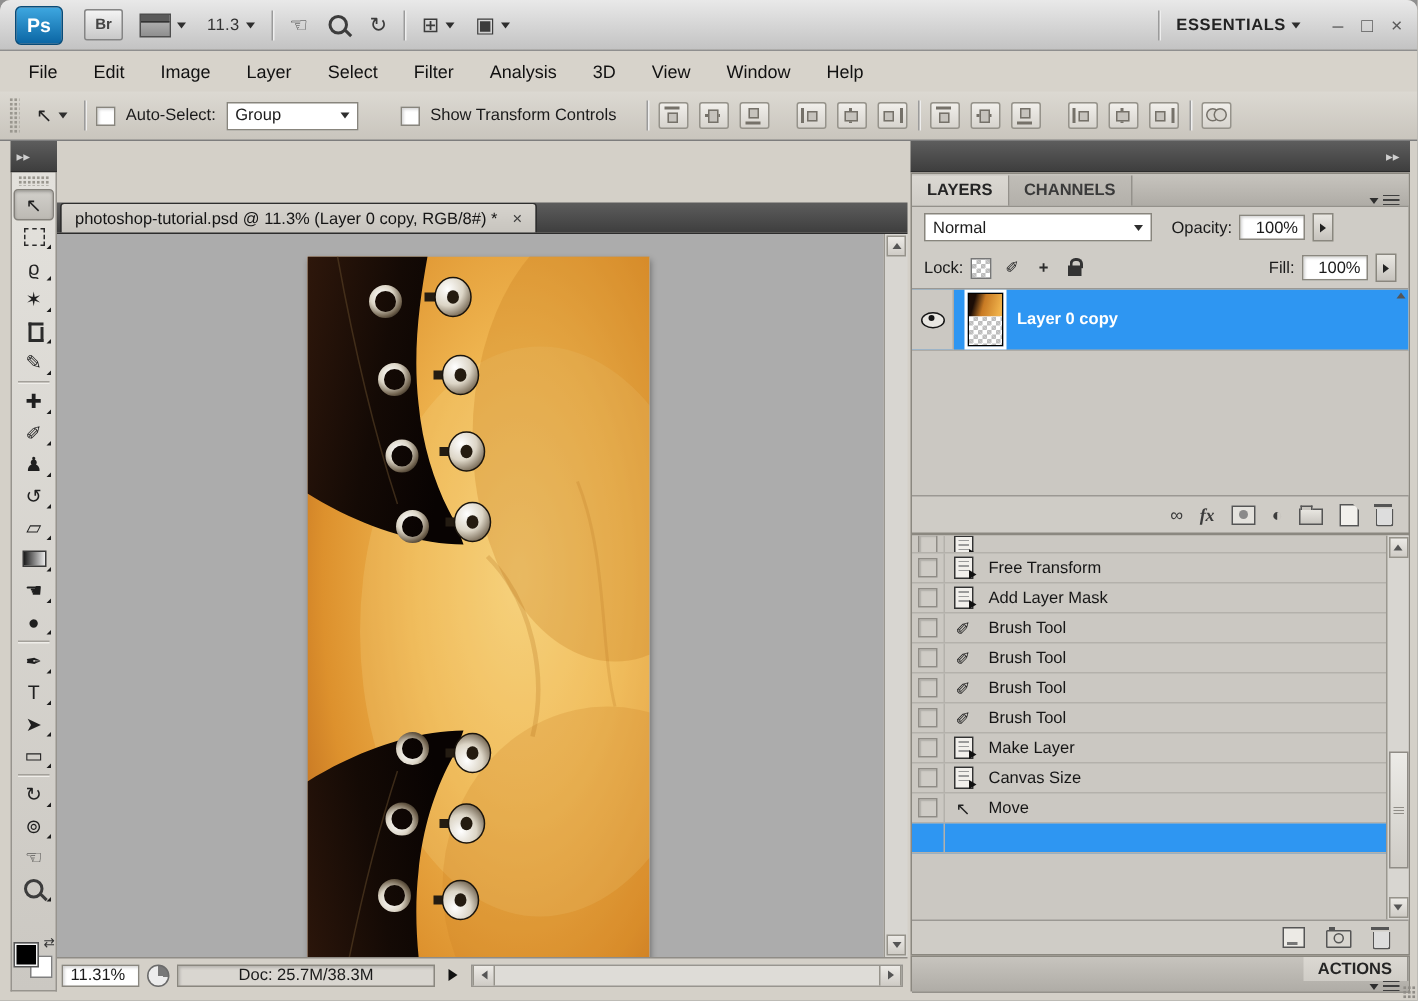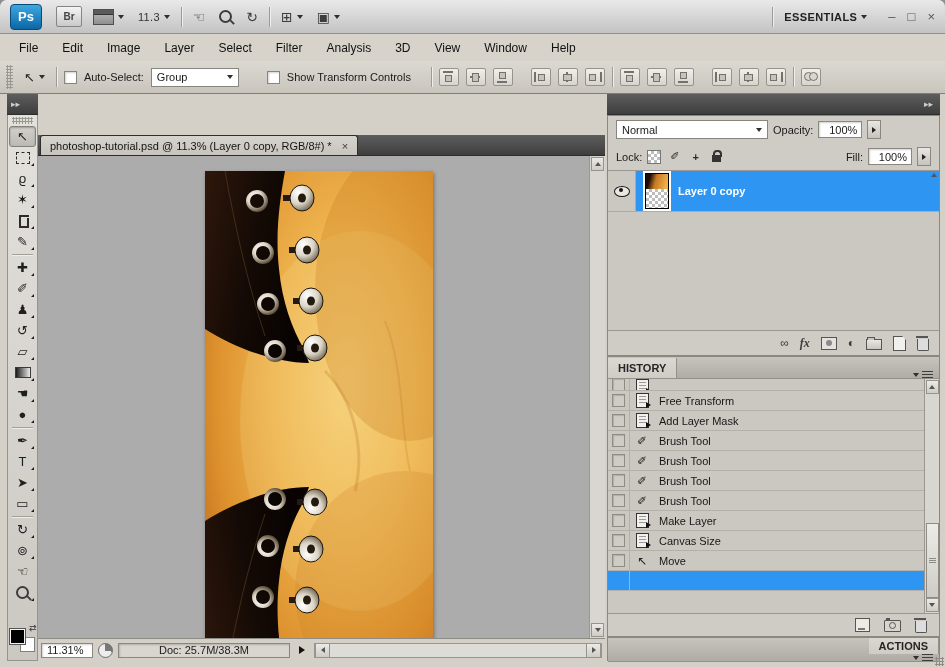--- a/index.html
+++ b/index.html
@@ -554,26 +554,34 @@
         </div>
       </div>
     </div>
 
     <div class="dock">
       <div class="darkhead">
         <span>▸▸</span>
       </div>
 
       <div class="panel layers-panel">
+        <div class="ptabs">
+          <span class="ptab">LAYERS</span>
+          <span class="ptab inactive">CHANNELS</span>
+          <span class="pmenu">
+            <span class="caret"></span>
+            <span class="menu-lines"></span>
+          </span>
+        </div>
         <div class="lp-row">
           <div class="selbox blend">
             <span>Normal</span>
             <span class="caret"></span>
           </div>
-          <span class="opt-label" style="">Opacity:</span>
+          <span class="opt-label" style="margin-left:8px">Opacity:</span>
           <span class="inset valfield">100%</span>
           <span class="spin">
               <span class="tri-r"></span>
             </span>
         </div>
         <div class="lp-row">
           <span class="opt-label">Lock:</span>
           <span class="lockicons">
             <span class="mini checker"></span>
             <span class="mini">✐</span>
@@ -616,27 +624,20 @@
               <span class="i-page"></span>
             </span>
           <span class="bicon">
               <span class="i-trash"></span>
             </span>
           <span class="cgrip"></span>
         </div>
       </div>
 
       <div class="panel history-panel">
-        <div class="ptabs">
-          <span class="ptab">HISTORY</span>
-          <span class="pmenu">
-            <span class="caret"></span>
-            <span class="menu-lines"></span>
-          </span>
-        </div>
         <div class="hlist">
           <div class="hitems">
             <div class="hrow clip">
               <span class="srccell">
                   <span class="srcbox"></span>
                 </span>
               <span class="hicon">
                   <span class="i-state"></span>
                 </span>
             </div>

